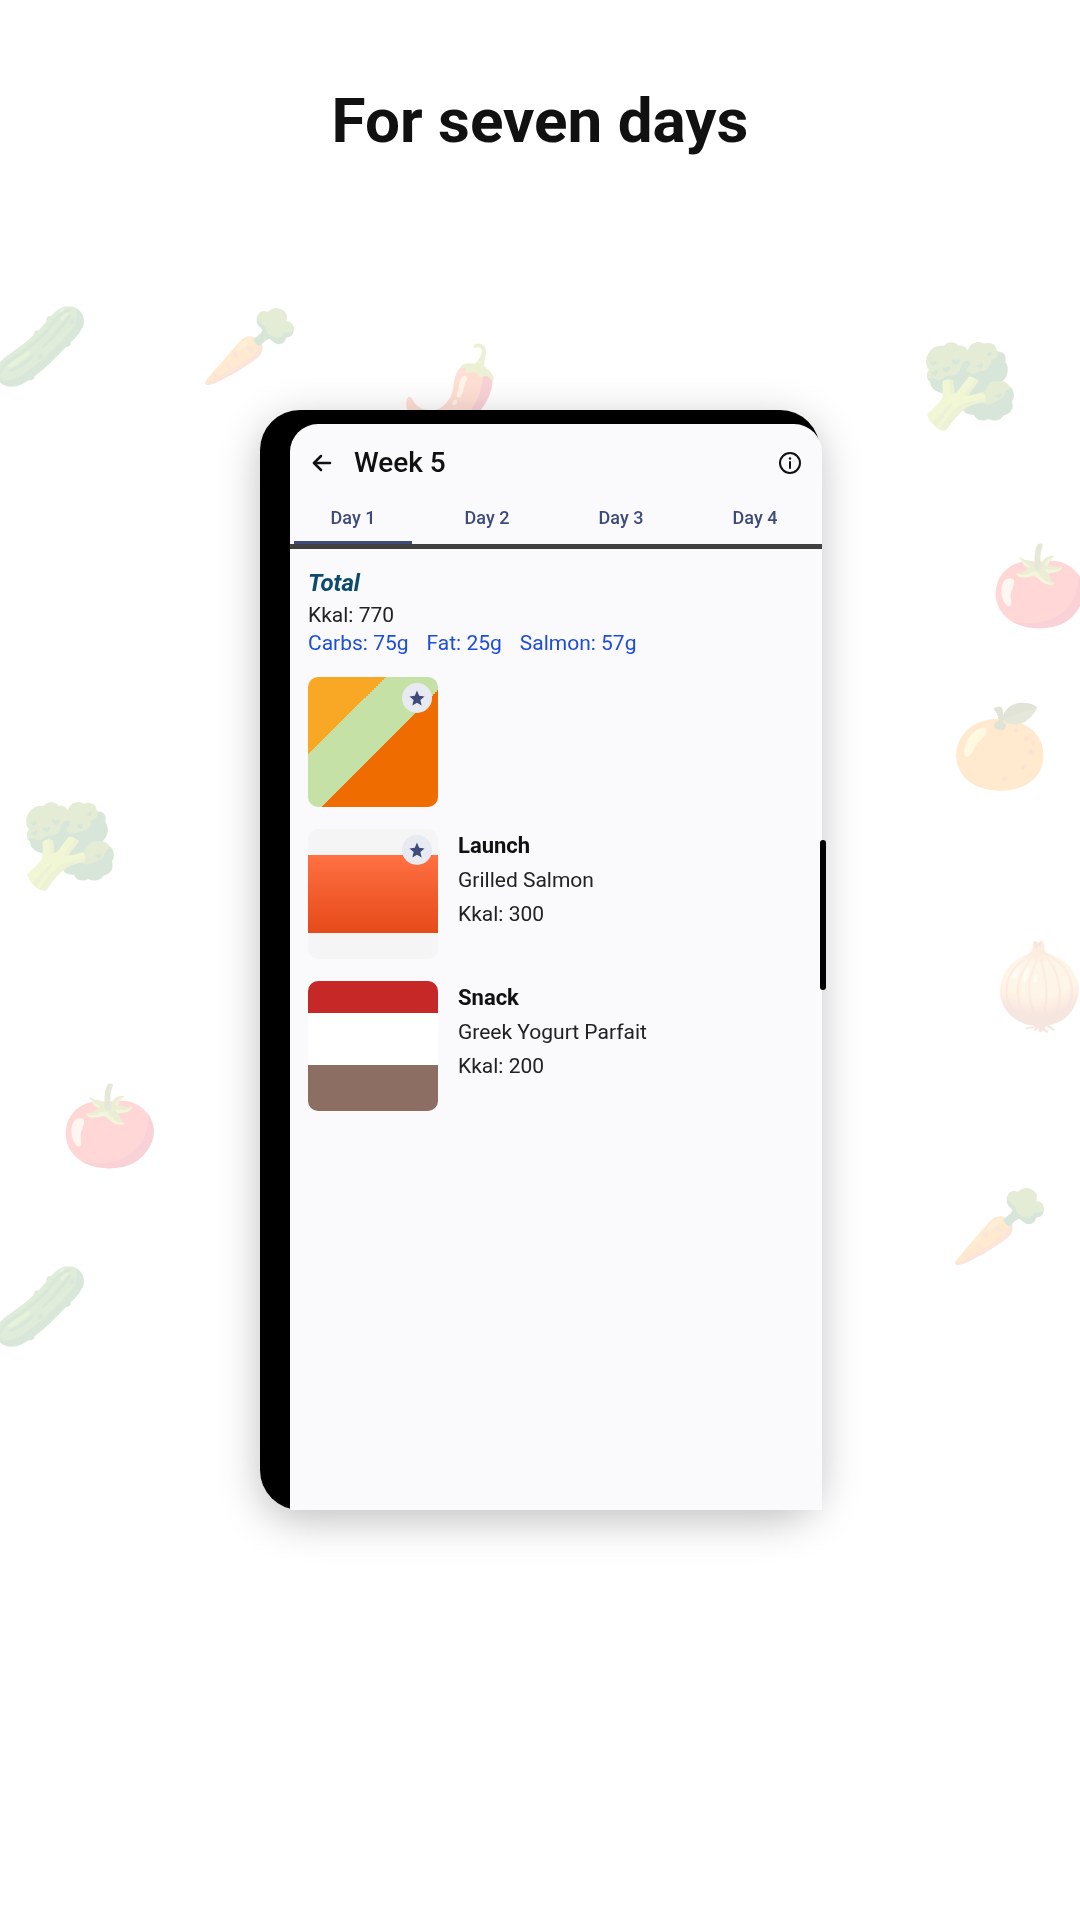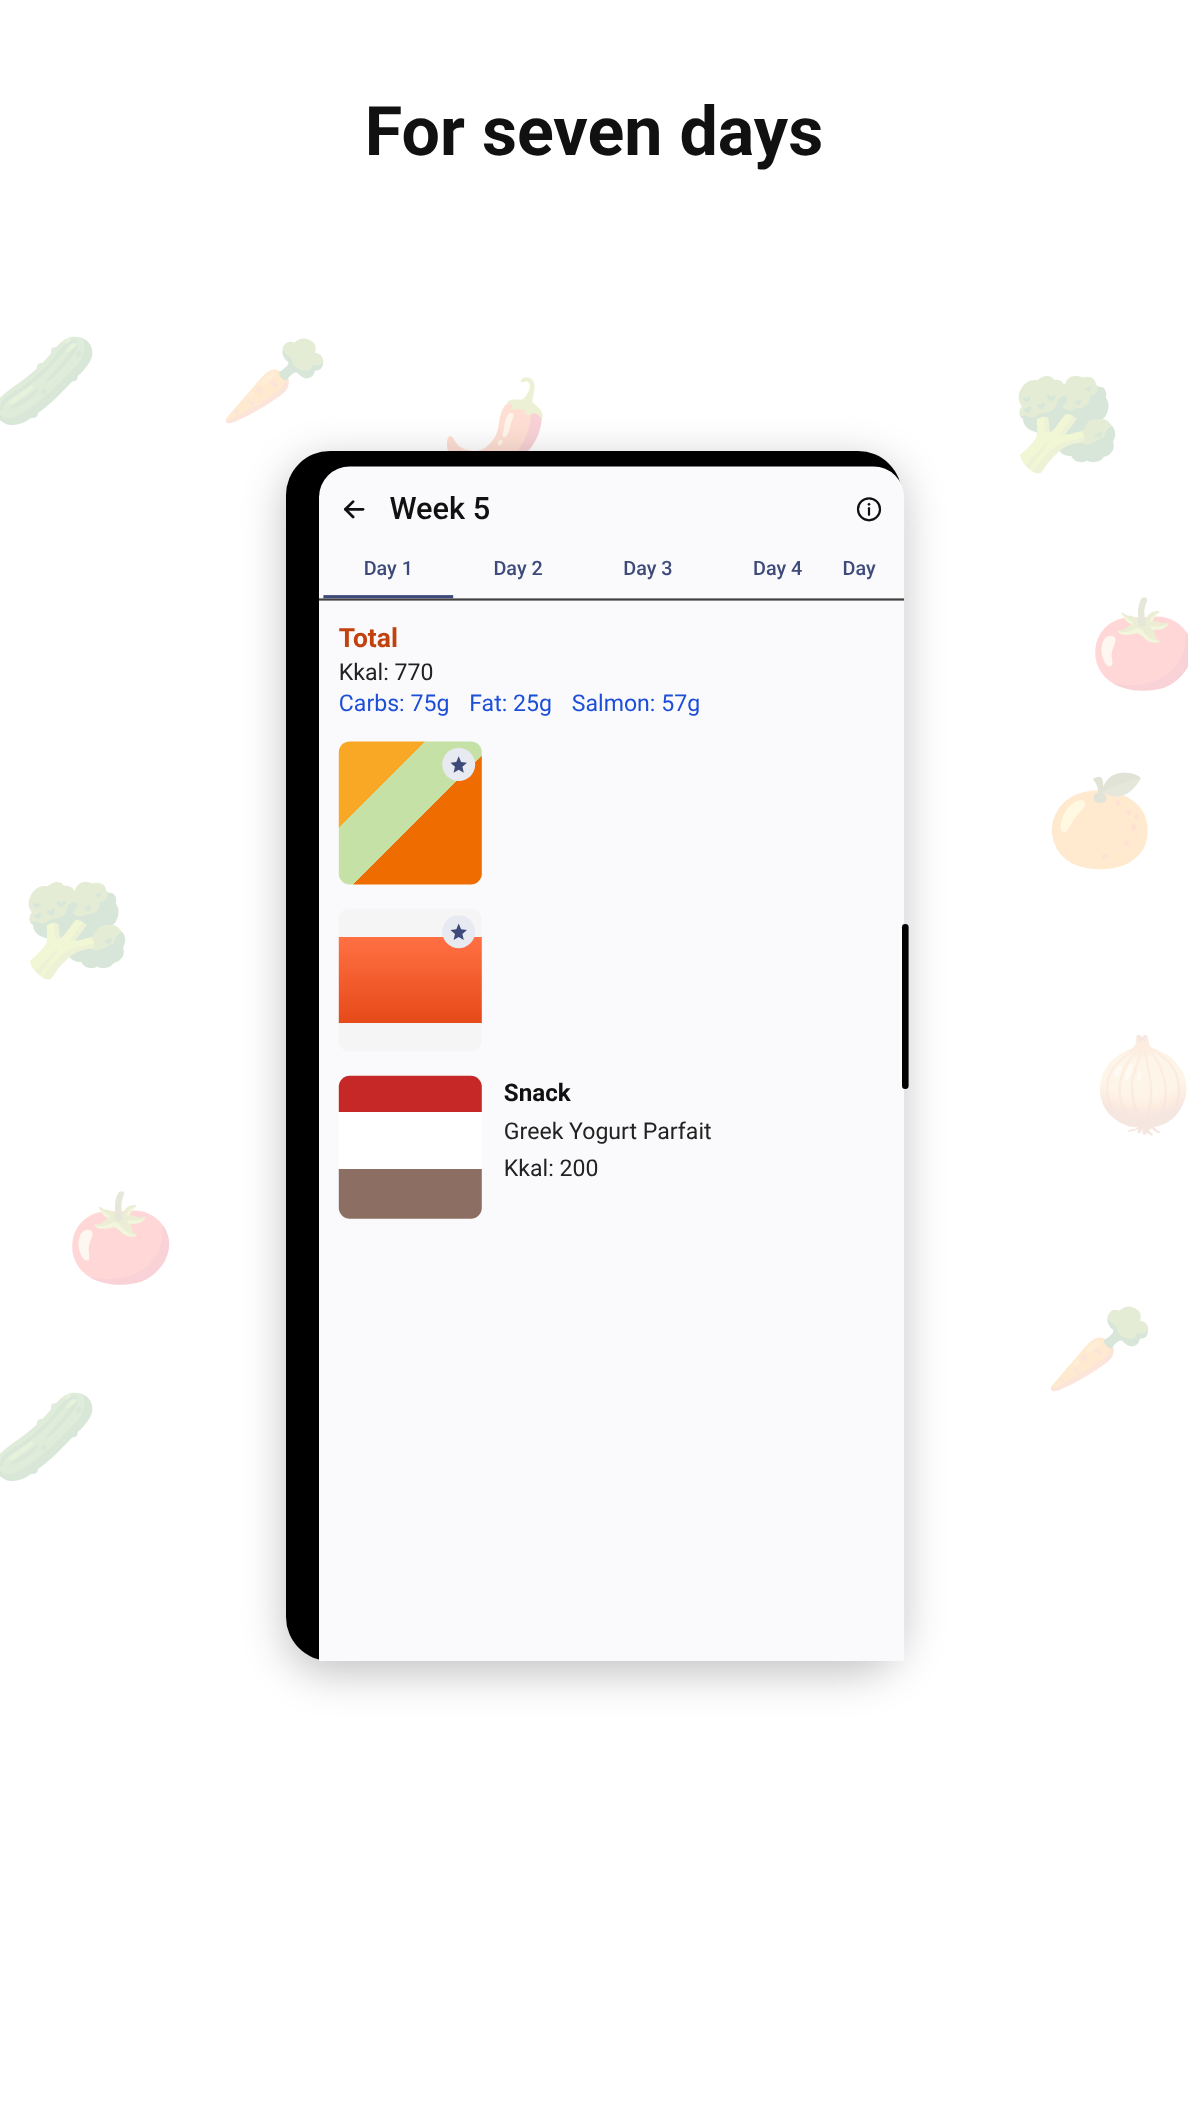--- a/index.html
+++ b/index.html
@@ -82,23 +82,24 @@
     color: #111;
     flex: 1;
   }
   .info-btn {
     width: 28px; height: 28px;
     display: flex; align-items: center; justify-content: center;
     cursor: pointer;
   }
   .tabs {
     display: flex;
-    border-bottom: 2px solid #404040;
+    border-bottom: 5px solid #404040;
     padding: 0 4px;
     overflow: hidden;
+    gap: 16px;
   }
   .tab {
     flex: 0 0 118px;
     text-align: center;
     padding: 14px 0 16px 0;
     font-size: 18px;
     font-weight: 500;
     color: #3d4a7a;
     cursor: pointer;
     position: relative;
@@ -110,22 +111,23 @@
     height: 3px;
     background: #3d4a7a;
   }
   .content {
     padding: 20px 18px;
   }
   .total-block { margin-bottom: 22px; }
   .total-title {
     font-size: 24px;
     font-weight: 700;
-    color: #c2410c;
+    color: #0c4a6e;
     margin-bottom: 6px;
+    font-style: italic;
   }
   .total-line {
     font-size: 21px;
     color: #222;
     margin-bottom: 4px;
   }
   .macro-row {
     display: flex;
     gap: 18px;
     font-size: 21px;
@@ -245,20 +247,25 @@
       </div>
 
       <div class="meal">
         <div class="meal-img img-salmon">
           <div class="star-badge">
             <svg width="18" height="18" viewBox="0 0 24 24">
                 <path d="M12 2l2.9 6.9L22 10l-5.5 4.8L18.2 22 12 18.3 5.8 22l1.7-7.2L2 10l7.1-1.1z"></path>
               </svg>
           </div>
         </div>
+        <div class="meal-info">
+          <div class="meal-type">Launch</div>
+          <div class="meal-name">Grilled Salmon</div>
+          <div class="meal-kcal">Kkal: 300</div>
+        </div>
       </div>
 
 
       <div class="meal">
         <div class="meal-img img-parfait"></div>
         <div class="meal-info">
           <div class="meal-type">Snack</div>
           <div class="meal-name">Greek Yogurt Parfait</div>
           <div class="meal-kcal">Kkal: 200</div>
         </div>

